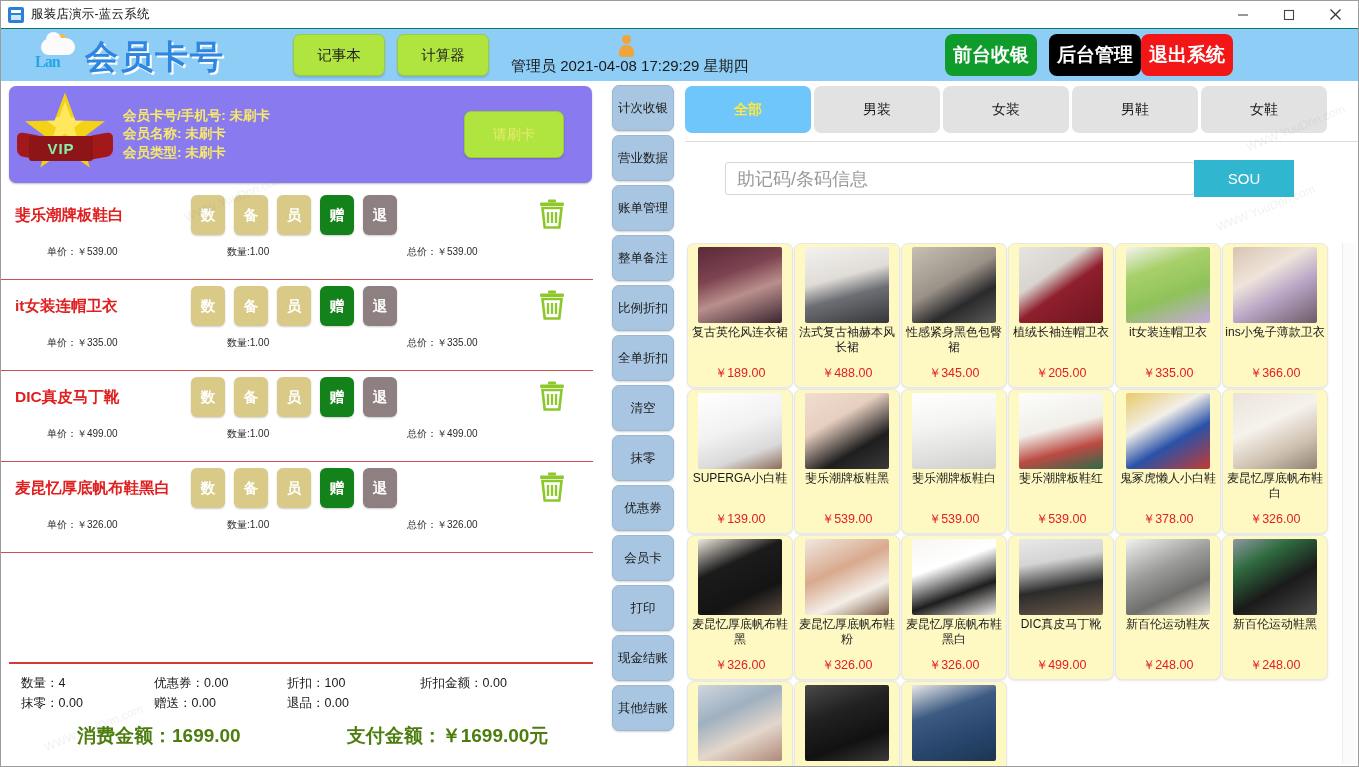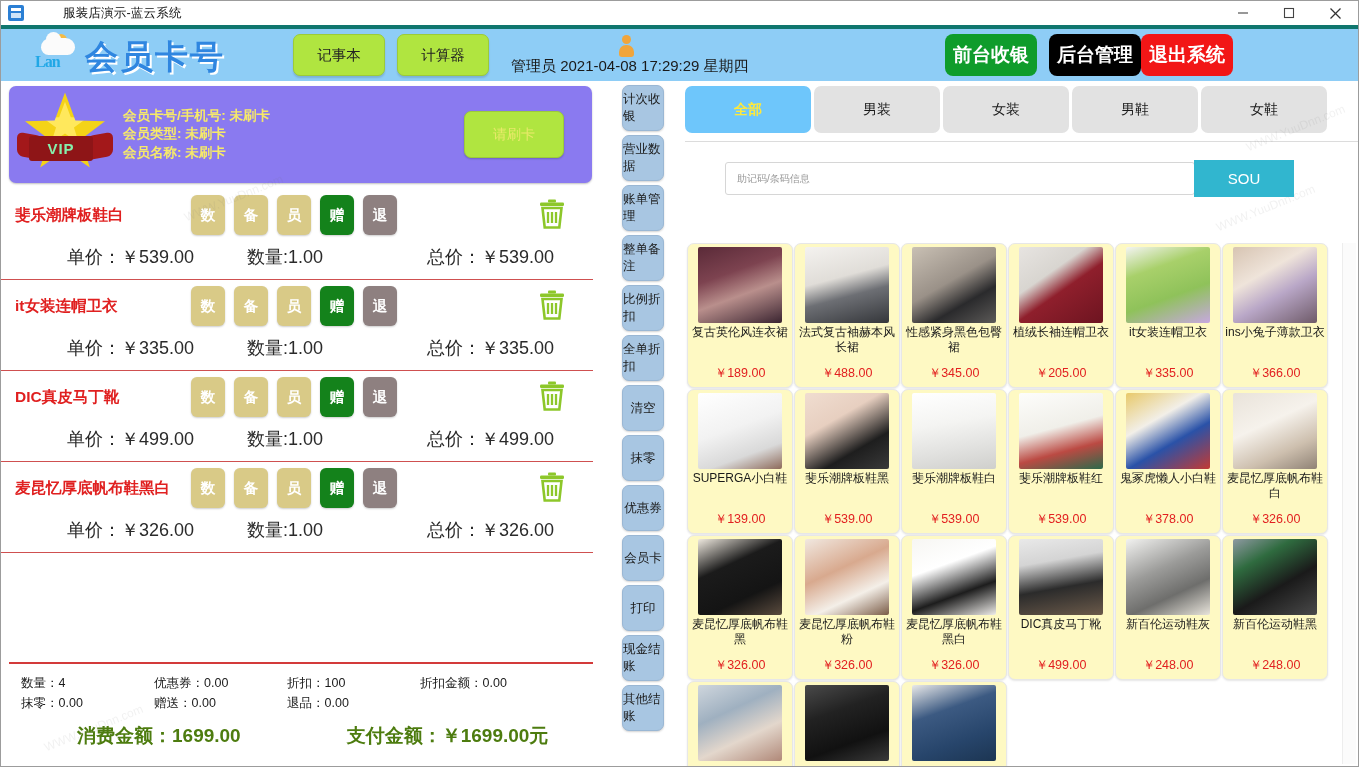--- a/index.html
+++ b/index.html
@@ -6,21 +6,21 @@
   html, body {
     width: 1359px; height: 767px;
     font-family: "Liberation Sans", "DejaVu Sans", sans-serif;
     background: #ffffff; overflow: hidden;
   }
   #app { position: relative; width: 1359px; height: 767px; background:#fff;
          border:1px solid #9c9c9c; overflow:hidden; }
 
   
   .titlebar { height: 28px; background:#ffffff; display:flex; align-items:center;
-              border-bottom:4px solid #0f766e;gap:32px; }
+              border-bottom:1px solid #0f766e; }
   .tb-icon { width:16px; height:16px; margin-left:7px; margin-right:7px;
              background:#2b7fd4; border-radius:2px; position:relative; flex:none; }
   .tb-icon:before { content:""; position:absolute; left:3px; top:3px; width:10px; height:3px;
                     background:#fff; }
   .tb-icon:after { content:""; position:absolute; left:3px; top:8px; width:10px; height:5px;
                    background:#cfe4f8; }
   .tb-title { font-size:12.5px; color:#111; letter-spacing:.2px; }
   .tb-ctrls { margin-left:auto; display:flex; height:28px; }
   .tb-btn { width:46px; height:28px; display:flex; align-items:center; justify-content:center;
             color:#3b3b3b; font-size:13px; }
@@ -95,53 +95,53 @@
   .cart-top { display:flex; align-items:center; height:52px; padding-left:14px; }
   .cart-name { color:#e02020; font-size:15.5px; font-weight:bold; width:176px; }
   .opbtns { display:flex; gap:9px; }
   .opbtn { width:34px; height:40px; border-radius:6px; display:flex; align-items:center;
            justify-content:center; color:#fff; font-size:14.5px; font-weight:bold;
            box-shadow:0 1px 2px rgba(0,0,0,.2); }
   .opbtn.tan   { background:#d9ca87; }
   .opbtn.green { background:#14821b; }
   .opbtn.gray  { background:#8e8080; }
   .trash { position:absolute; right:22px; top:6px; width:38px; height:38px; }
-  .cart-bot { display:flex; font-size:18px; color:#2a2a2a; padding-left:34px;
-              padding-top:4px;margin-left:32px; }
+  .cart-bot { display:flex; font-size:10px; color:#2a2a2a; padding-left:46px;
+              padding-top:4px; }
   .cart-bot span:nth-child(1){ width:180px; }
   .cart-bot span:nth-child(2){ width:180px; }
 
   .summary { position:absolute; left:8px; right:8px; bottom:8px; height:96px;
              border-top:2px solid #d33a3a; background:#fff; }
   .sum-grid { display:flex; padding:9px 0 0 12px; font-size:12.5px; color:#1a1a1a; }
   .sum-col { width:133px; line-height:20px; }
   .sum-totals { display:flex; padding-top:10px; }
   .sum-total { color:#4d7c0f; font-size:19px; font-weight:bold; }
   .sum-total.a { margin-left:68px; }
   .sum-total.b { margin-left:106px; }
 
   
   .sidebar { width:84px; padding-top:4px; display:flex; flex-direction:column;
              align-items:center; gap:4px; background:#fff; }
-  .side-btn { width:42px; height:46px; background:#a8c6e2; border:1px solid #9ab7d4;
+  .side-btn { width:62px; height:46px; background:#a8c6e2; border:1px solid #9ab7d4;
               border-radius:7px; display:flex; align-items:center; justify-content:center;
               font-size:12.5px; color:#1c1c1c; box-shadow:0 1px 2px rgba(0,0,0,.18); }
 
   
   .right { flex:1; position:relative; background:#fff; border-left:0; }
   .cats { display:flex; gap:3px; padding:5px 0 0 0; }
   .cat { width:126px; height:47px; border-radius:7px; background:#e2e2e2;
          display:flex; align-items:center; justify-content:center; font-size:14px;
          color:#1a1a1a; }
   .cat.active { background:#6ec6fb; color:#ffe93a; font-weight:bold; }
   .cat-sep { height:1px; background:#dcdcdc; margin:8px 0 0 0; }
 
   .searchbar { display:flex; padding:20px 0 8px 40px; }
   .search-input { width:470px; height:33px; border:1px solid #d6d6d6; border-radius:3px;
-                  padding:0 11px; font-size:10px; color:#999; background:#fff;
+                  padding:0 11px; font-size:18px; color:#999; background:#fff;
                   display:flex; align-items:center; }
   .search-btn { width:100px; height:37px; background:#31b6cf; color:#fff; font-size:15px;
                 display:flex; align-items:center; justify-content:center; margin-left:-1px;
                 margin-top:-2px; }
 
   .grid { position:absolute; left:0; right:22px; top:162px; bottom:0; overflow:hidden;
           padding-left:2px; }
   .grid-row { display:flex; gap:1px; margin-bottom:1px; }
   .card { width:106px; height:145px; background:#fef9c3; border:1px solid #e7e7e7;
           border-radius:7px; box-shadow:0 1px 2px rgba(0,0,0,.10); overflow:hidden;
@@ -231,22 +231,22 @@
 
       <div class="vip">
         <div class="vip-star">
           <div class="star-shape"></div>
           <div class="ribbon-l"></div>
           <div class="ribbon-r"></div>
           <div class="ribbon">VIP</div>
         </div>
         <div class="vip-info">
           <div>会员卡号/手机号: 未刷卡</div>
+          <div>会员名称: 未刷卡</div>
           <div>会员类型: 未刷卡</div>
-          <div>会员名称: 未刷卡</div>
         </div>
         <div class="vip-btn">
           <span>请刷卡</span>
         </div>
       </div>
 
       <div class="cartlist">
 
         <div class="cart-row">
           <div class="cart-top">

